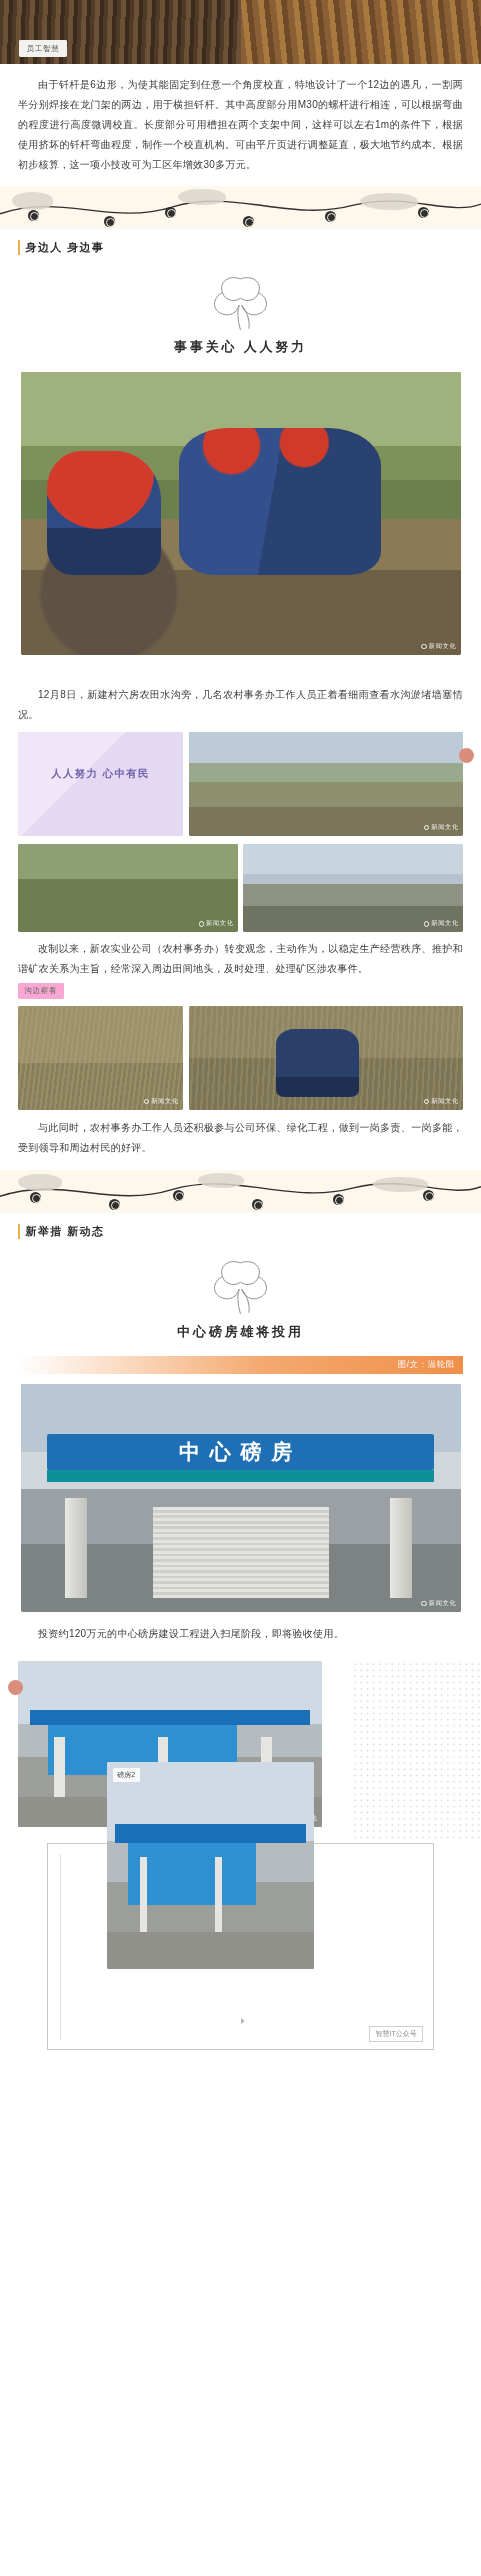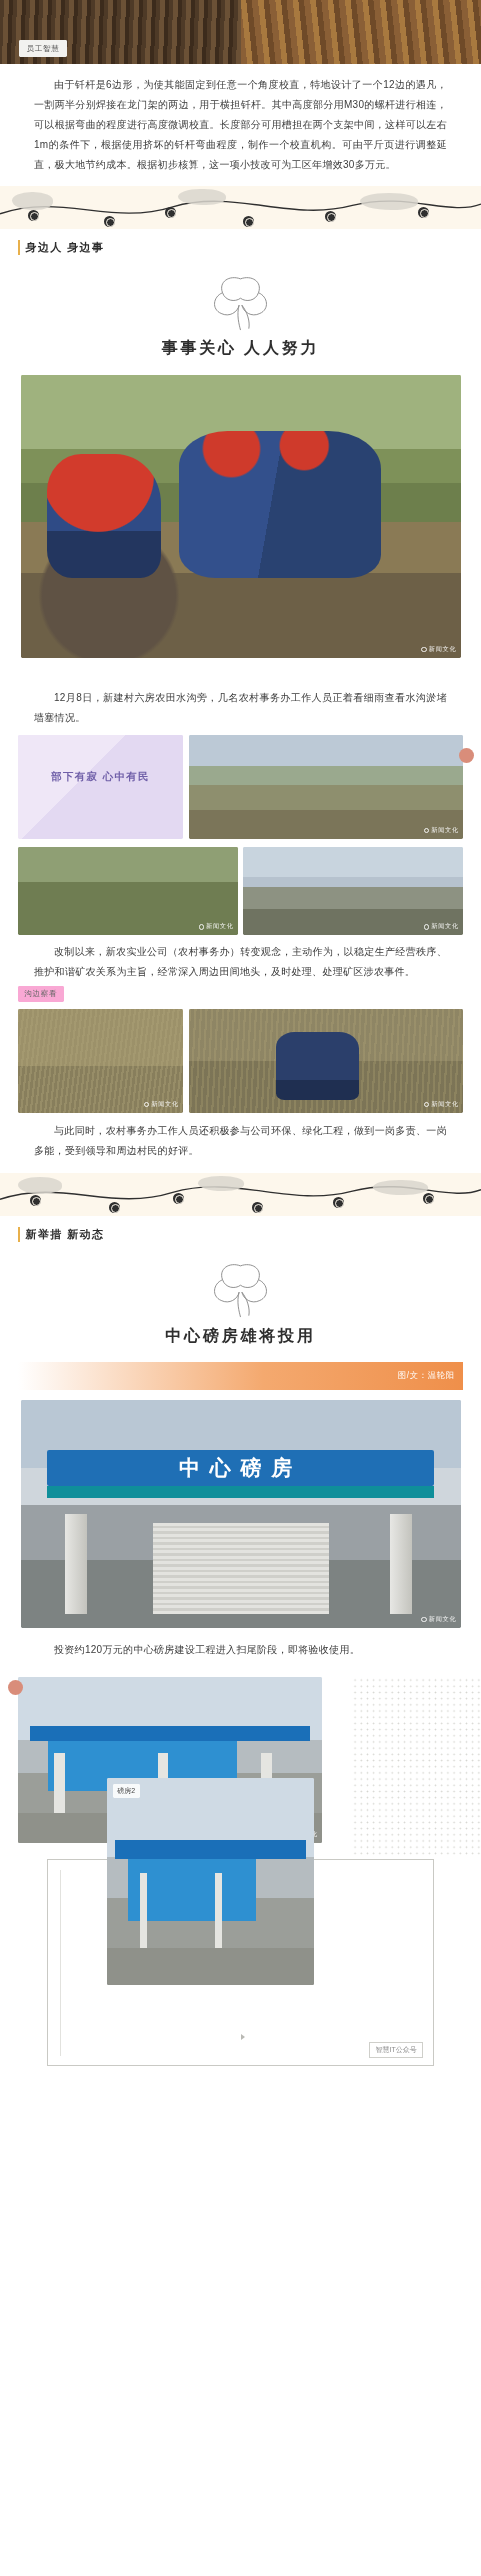--- a/index.html
+++ b/index.html
@@ -10,21 +10,21 @@
   }
   body {
     width: 481px;
     min-height: 2576px;
     position: relative;
     color: #333;
   }
 
   
   .section { position: relative; width: 481px; }
-  .pad { padding: 0 34px; }
+  .pad { padding: 0 18px; }
 
   .para {
     font-size: 10px;
     line-height: 2.0;
     color: #3b3b3b;
     text-indent: 2em;
     text-align: justify;
     letter-spacing: 0.3px;
   }
 
@@ -107,42 +107,42 @@
     display: block;
     margin: 9.7px auto 1.4px auto;
   }
 
   
   .ribbon {
     position: relative;
     width: 207px;
     margin: 0 auto 11px auto;
     text-align: center;
-    font-size: 16px;
+    font-size: 13px;
     font-weight: bold;
     letter-spacing: 2.8px;
     color: #2e2e2e;
     padding: 4.1px 0;
   }
   .ribbon::before {
     content: "";
     position: absolute;
     left: 50%; transform: translateX(-50%);
     bottom: 2.8px;
     width: 131px; height: 7px;
     background: #ffd36b;
     z-index: -1;
   }
   .ribbon span { position: relative; z-index: 2; }
 
   
   .orange-bar {
     width: 445px;
     margin: 0 auto 9.7px auto;
-    height: 28px;
+    height: 18px;
     background: linear-gradient(90deg,#ffffff 0%, #f4a96f 55%, #ef8f4a 100%);
     display: flex;
     align-items: center;
     justify-content: flex-end;
     padding-right: 8.3px;
     color: #fff;
     font-size: 8.3px;
     letter-spacing: 0.7px;
   }
 
@@ -451,21 +451,21 @@
     <span>新闻文化</span>
   </div>
 </div>
 
 <div class="section pad" style="padding-bottom:7px;margin-top:30px;">
   <p class="para">12月8日，新建村六房农田水沟旁，几名农村事务办工作人员正着看细雨查看水沟淤堵墙塞情况。</p>
 </div>
 
 <div class="grid2b">
   <div class="photo scene-purple">
-    <div class="t1">部下有寂 心中有民</div>
+    <div class="t1">人人努力 心中有民</div>
   </div>
   <div class="photo scene-road">
     <div class="wm">
       <span class="dot"></span>
       <span>新闻文化</span>
     </div>
   </div>
 </div>
 
 <div class="grid2">

